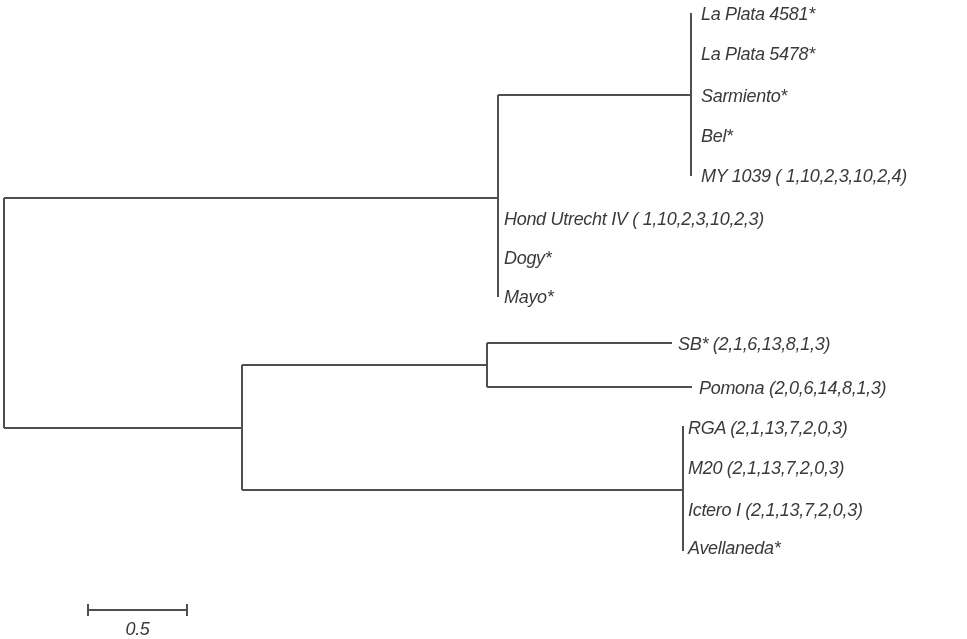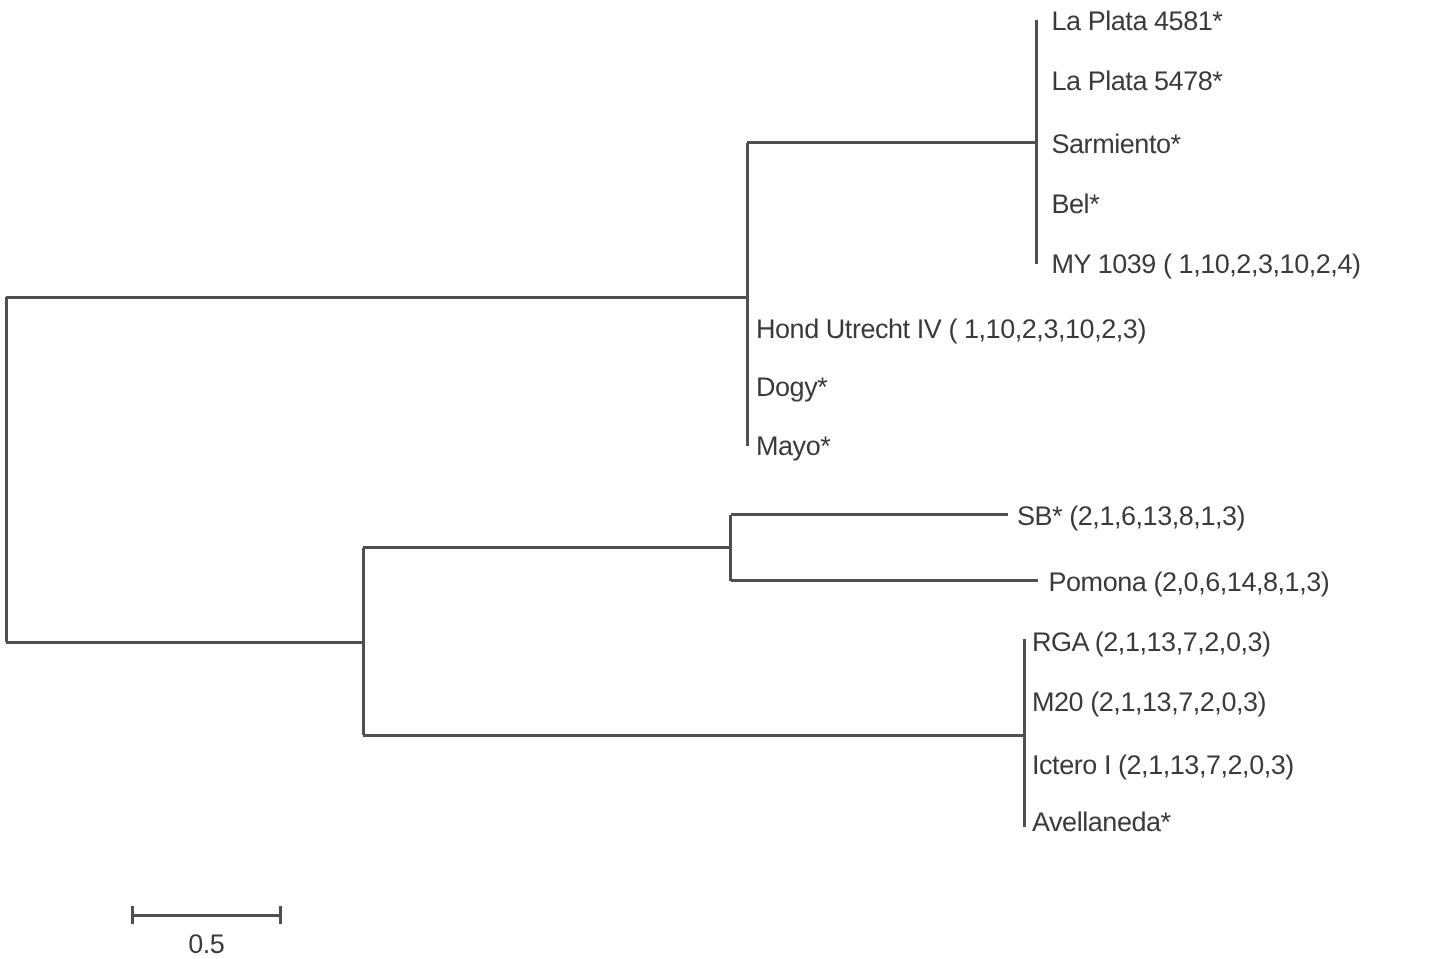--- a/index.html
+++ b/index.html
@@ -6,20 +6,21 @@
     margin: 0;
     padding: 0;
     background: #ffffff;
   }
   .figure {
     position: relative;
     width: 967px;
     height: 639px;
     background: #ffffff;
     overflow: hidden;
+    font-style: italic;
   }
   svg {
     display: block;
   }
   svg text {
     font-family: "Liberation Sans", "DejaVu Sans", sans-serif;
     font-size: 18px;
     letter-spacing: -0.3px;
   }
 </style>

